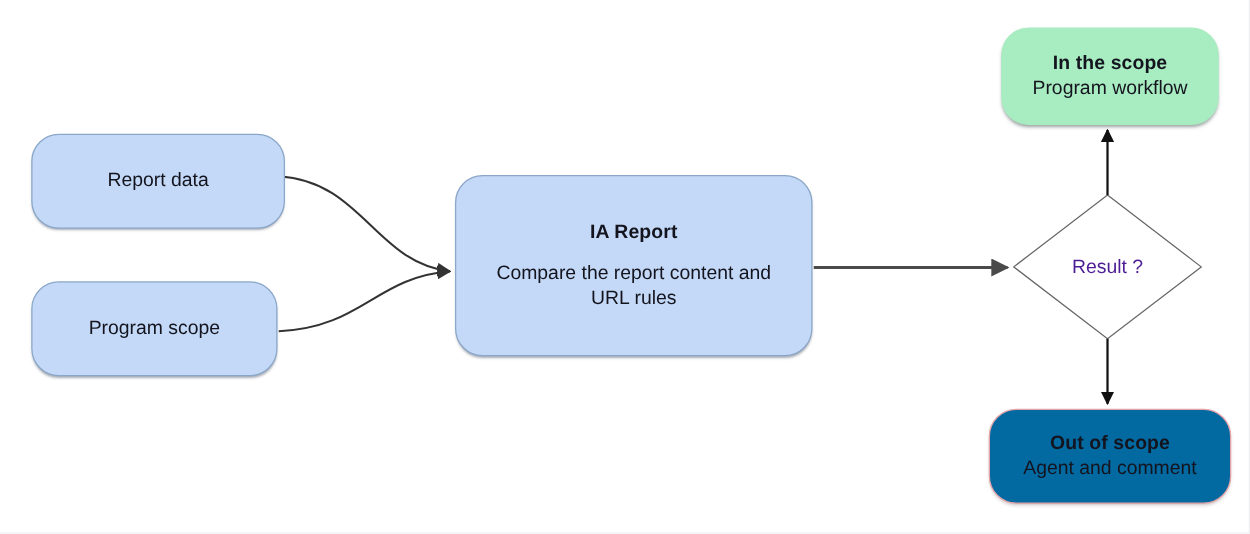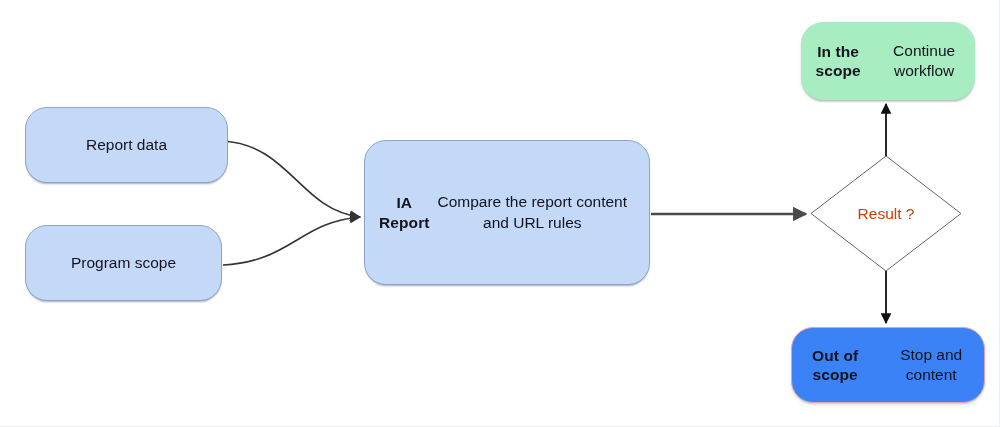--- a/index.html
+++ b/index.html
@@ -24,41 +24,41 @@
     position: absolute;
     left: 0;
     top: 0;
     width: 1000px;
     height: 427px;
   }
   .node {
     position: absolute;
     box-sizing: border-box;
     display: flex;
-    flex-direction: row;
+    flex-direction: column;
     align-items: center;
     justify-content: center;
     text-align: center;
     color: #14141e;
   }
   .node-rounded {
     border-radius: 22px;
   }
   .node-blue {
     background: #c3d9f7;
     border: 1px solid #8aa6c8;
     box-shadow: 0 2px 2px -1px rgba(60,70,90,0.45);
   }
   .node-green {
     background: #a8ecc1;
     border: 1px solid #a8ecc1;
     box-shadow: 0 2px 3px -1px rgba(70,80,80,0.55);
   }
   .node-red {
-    background: #3b82f6;
+    background: #0369a1;
     border: 1px solid #e7a3a8;
     box-shadow: 0 2px 3px -1px rgba(90,70,70,0.35);
   }
   .title {
     font-weight: bold;
     font-size: 15.5px;
     line-height: 1.25;
     letter-spacing: 0.1px;
   }
   .subtitle {
@@ -90,21 +90,21 @@
   
   #node-decision {
     left: 811px; top: 156px; width: 150px; height: 115px;
     background: transparent;
     border: none;
     box-shadow: none;
   }
   #node-decision .diamond-label {
     position: relative;
     font-size: 15.5px;
-    color: #c2410c;
+    color: #4c1d95;
   }
   
   #node-in-scope {
     left: 801px; top: 22px; width: 174px; height: 78px;
   }
   #node-out-scope {
     left: 791px; top: 327px; width: 194px; height: 76px;
   }
 </style>
 </head>
@@ -151,21 +151,21 @@
     <div class="gap"></div>
     <div class="subtitle">Compare the report content and URL rules</div>
   </div>
 
   <div class="node" id="node-decision">
     <div class="diamond-label">Result ?</div>
   </div>
 
   <div class="node node-rounded node-green" id="node-in-scope">
     <div class="title">In the scope</div>
-    <div class="subtitle">Continue workflow</div>
+    <div class="subtitle">Program workflow</div>
   </div>
 
   <div class="node node-rounded node-red" id="node-out-scope">
     <div class="title">Out of scope</div>
-    <div class="subtitle">Stop and content</div>
+    <div class="subtitle">Agent and comment</div>
   </div>
 
 </div>
 
 </body></html>

